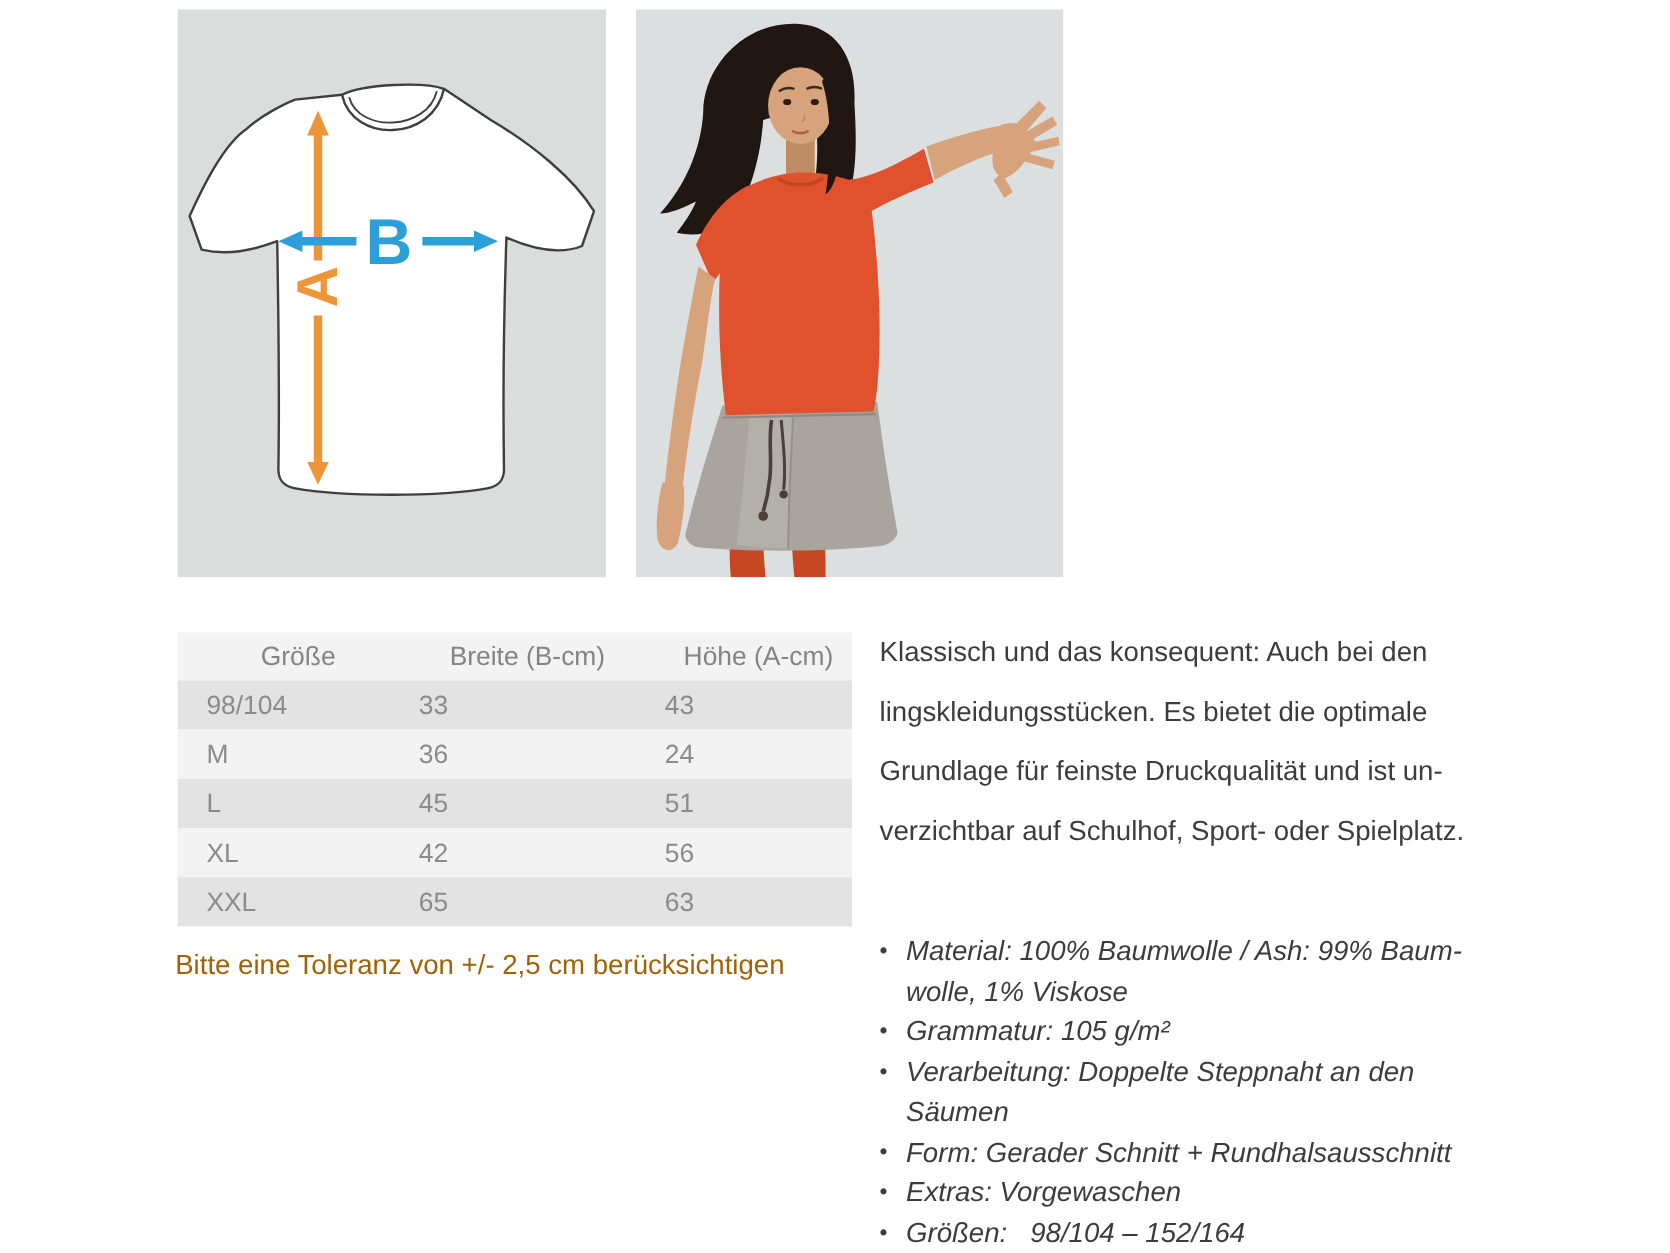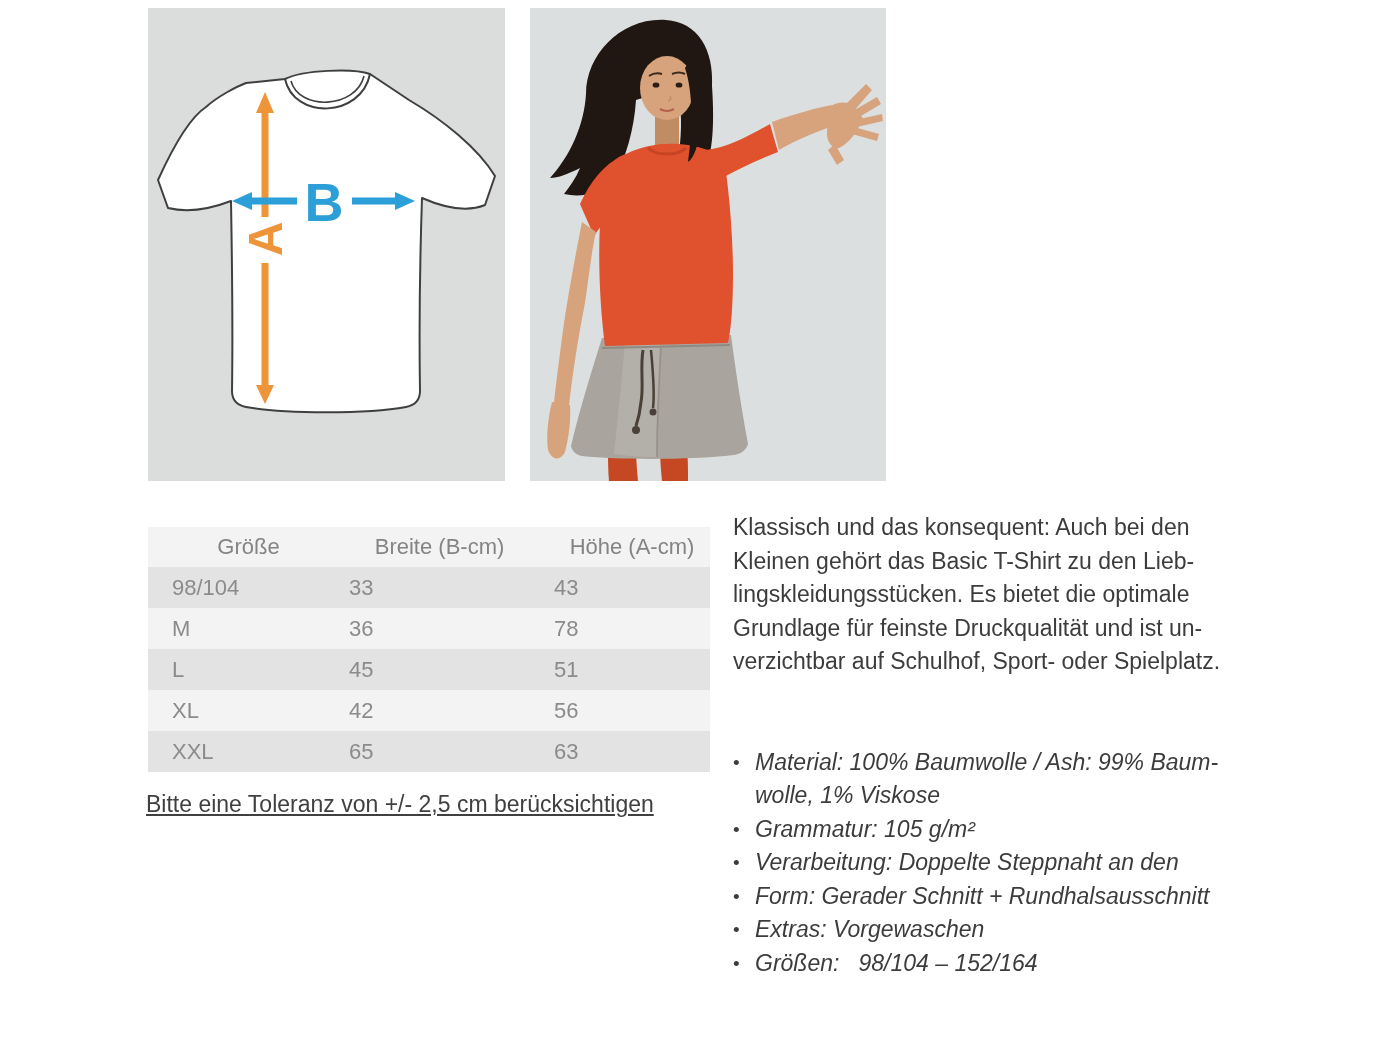--- a/index.html
+++ b/index.html
@@ -15,25 +15,25 @@
   
   #size-table { left:148px; top:527px; width:562px; border-collapse:collapse;
                 font-size:22px; color:#8b8b8b; table-layout:fixed; }
   #size-table th { font-weight:400; text-align:center; height:40px; padding-left:24px;
                    background:#f3f3f3; color:#848484; }
   #size-table td { height:41px; padding-left:24px; }
   #size-table tr.dark td  { background:#e3e3e3; }
   #size-table tr.light td { background:#f3f3f3; }
   #size-table col.c1 { width:177px; } #size-table col.c2 { width:205px; } #size-table col.c3 { width:180px; }
 
-  #tolerance-note { left:146px; top:791px; font-size:23px; color:#404040; white-space:nowrap;text-decoration:underline; }
+  #tolerance-note { left:146px; top:791px; font-size:23px; color:#a16207; white-space:nowrap; }
 
   
   #description { left:733px; top:511px; width:548px; font-size:23px; line-height:33.5px; color:#3c3c3c; }
-  .para-line { white-space:pre; }
+  .para-line { white-space:pre;margin-top:16px; }
   #bullet-list { margin-top:67px; }
   .bullet { display:grid; grid-template-columns:22px 1fr; }
   .bullet .dot { font-size:19px; line-height:33.5px; }
   .bullet .blines div { white-space:pre-wrap;font-style:italic; }
 </style>
 </head>
 <body>
 
 <div class="abs" id="diagram-panel">
   <svg viewBox="0 0 357 473">
@@ -161,21 +161,21 @@
   </thead>
   <tbody>
     <tr class="dark">
       <td>98/104</td>
       <td>33</td>
       <td>43</td>
     </tr>
     <tr class="light">
       <td>M</td>
       <td>36</td>
-      <td>78</td>
+      <td>24</td>
     </tr>
     <tr class="dark">
       <td>L</td>
       <td>45</td>
       <td>51</td>
     </tr>
     <tr class="light">
       <td>XL</td>
       <td>42</td>
       <td>56</td>
@@ -186,21 +186,20 @@
       <td>63</td>
     </tr>
   </tbody>
 </table>
 
 <div class="abs" id="tolerance-note">Bitte eine Toleranz von +/- 2,5 cm berücksichtigen</div>
 
 <div class="abs" id="description">
   <div>
     <div class="para-line">Klassisch und das konsequent: Auch bei den</div>
-    <div class="para-line">Kleinen gehört das Basic T-Shirt zu den Lieb-</div>
     <div class="para-line">lingskleidungsstücken. Es bietet die optimale</div>
     <div class="para-line">Grundlage für feinste Druckqualität und ist un-</div>
     <div class="para-line">verzichtbar auf Schulhof, Sport- oder Spielplatz.</div>
   </div>
   <div id="bullet-list">
     <div class="bullet">
       <span class="dot">•</span>
       <span class="blines">
           <div>Material: 100% Baumwolle / Ash: 99% Baum-</div>
           <div>wolle, 1% Viskose</div>
@@ -209,20 +208,21 @@
     <div class="bullet">
       <span class="dot">•</span>
       <span class="blines">
           <div>Grammatur: 105 g/m²</div>
         </span>
     </div>
     <div class="bullet">
       <span class="dot">•</span>
       <span class="blines">
           <div>Verarbeitung: Doppelte Steppnaht an den</div>
+          <div>Säumen</div>
         </span>
     </div>
     <div class="bullet">
       <span class="dot">•</span>
       <span class="blines">
           <div>Form: Gerader Schnitt + Rundhalsausschnitt</div>
         </span>
     </div>
     <div class="bullet">
       <span class="dot">•</span>

